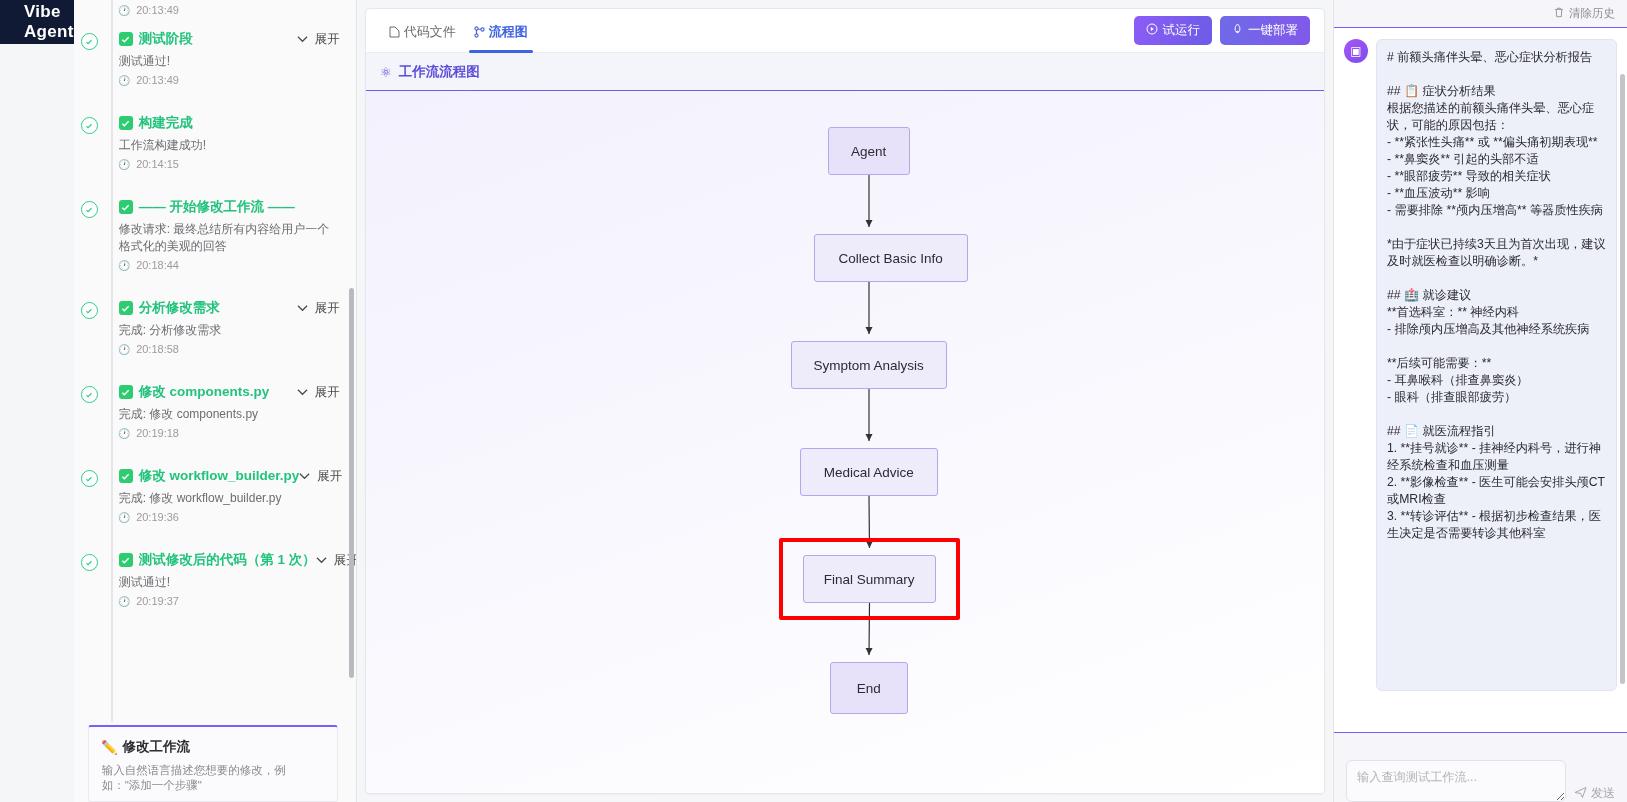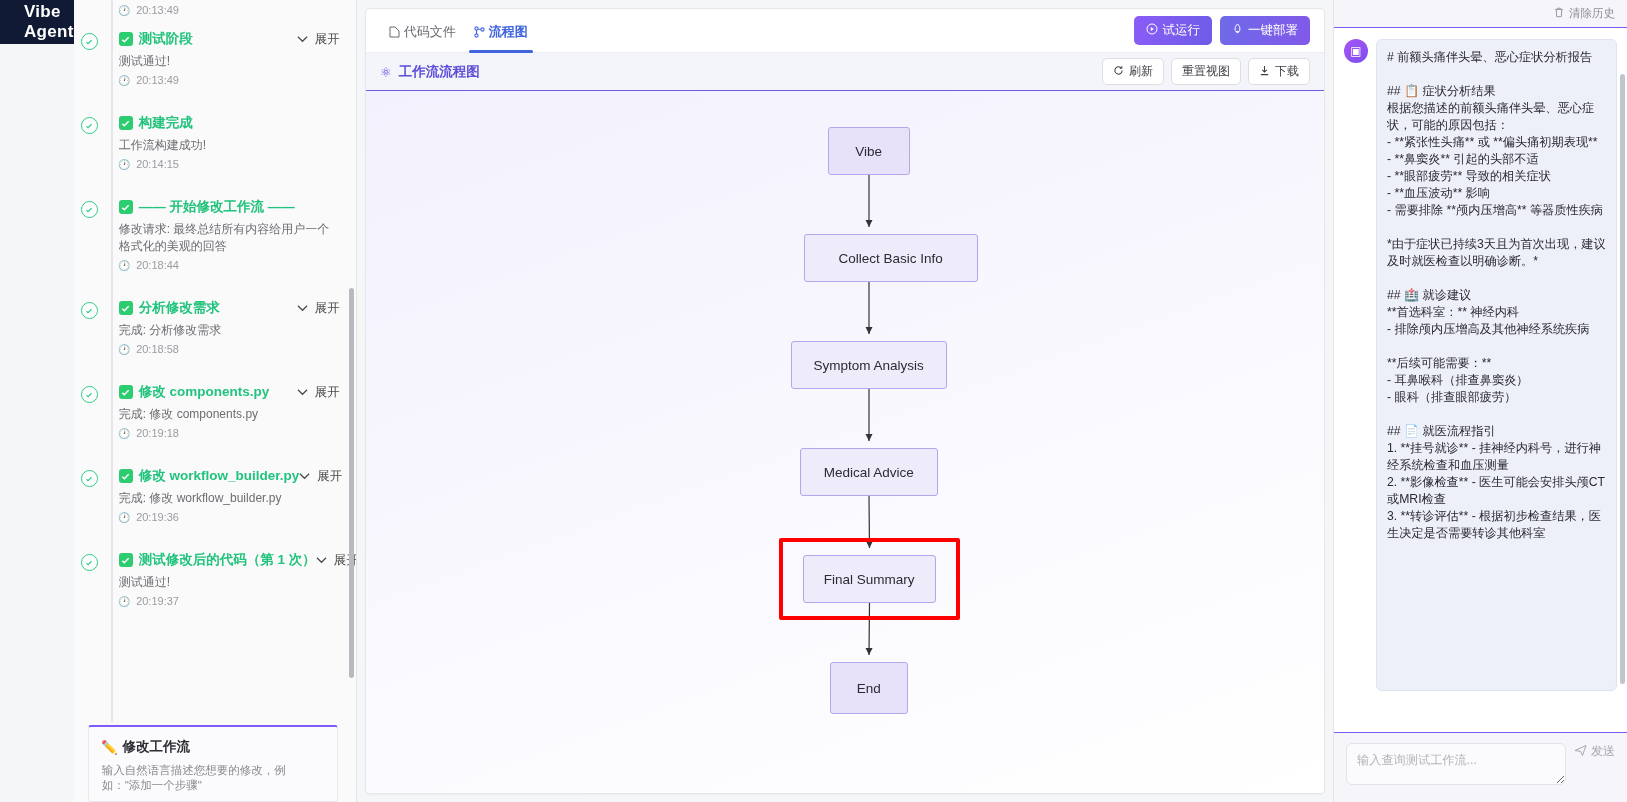--- a/index.html
+++ b/index.html
@@ -187,21 +187,21 @@
     white-space: pre-wrap; word-break: break-word;
     max-height: 652px; overflow: hidden;
   }
   .chat-scroll {
     position: absolute; right: 2px; top: 46px; width: 5px; height: 610px;
     background: #c3c3ca; border-radius: 3px;
   }
   .chat-input-row {
     flex: 0 0 70px; border-top: 1.5px solid #7c5cff;
     background: #f5f5fa;
-    display: flex; align-items: flex-start; gap: 8px; padding: 10px 12px;
+    display: flex; align-items: flex-end; gap: 8px; padding: 0 12px;
   }
   .chat-input {
     flex: 1 1 auto; height: 42px; background: #fbfbfd;
     border: 1px solid #e2e2ea; border-radius: 6px;
     padding: 8px 10px; font-size: 12.2px; color: #2a2a32;
     font-family: "Liberation Sans", sans-serif;
   }
   .chat-input::placeholder { color: #b3b3bb; }
   .send-btn {
     display: flex; align-items: center; gap: 4px;
@@ -481,62 +481,40 @@
               <span>一键部署</span>
             </button>
           </div>
         </div>
 
         <div class="flow-header">
           <div class="flow-header-title">
             <span>⚛</span>
             <span>工作流流程图</span>
           </div>
-          <div class="flow-header-actions">
-            <button class="btn-plain">
-              <span>
-                <svg width="11" height="11" viewBox="0 0 12 12">
-                    <path d="M10 6a4 4 0 1 1-1.3-3" fill="none" stroke="#3c3c44" stroke-width="1.1"></path>
-                    <path d="M9.6 1.4v2.2H7.4" fill="none" stroke="#3c3c44" stroke-width="1.1"></path>
-                  </svg>
-              </span>
-              <span>刷新</span>
-            </button>
-            <button class="btn-plain">
-              <span>重置视图</span>
-            </button>
-            <button class="btn-plain">
-              <span>
-                <svg width="11" height="11" viewBox="0 0 12 12">
-                    <path d="M6 1v6M3.5 5.2L6 7.6l2.5-2.4M2 10.5h8" fill="none" stroke="#3c3c44" stroke-width="1.1"></path>
-                  </svg>
-              </span>
-              <span>下载</span>
-            </button>
-          </div>
         </div>
 
         <div class="canvas">
           <svg class="flow-svg">
             <defs>
               <marker id="arrow" markerWidth="8" markerHeight="8" refX="6" refY="3" orient="auto">
                 <path d="M0,0 L6,3 L0,6 z" fill="#333"></path>
               </marker>
             </defs>
             <g id="edges-group">
                 <path d="M503,84 L503,136" stroke="#333" stroke-width="1.2" fill="none" marker-end="url(#arrow)"></path>
                 <path d="M503,191 L503,243" stroke="#333" stroke-width="1.2" fill="none" marker-end="url(#arrow)"></path>
                 <path d="M503,298 L503,350" stroke="#333" stroke-width="1.2" fill="none" marker-end="url(#arrow)"></path>
                 <path d="M503,405 L503.5,457" stroke="#333" stroke-width="1.2" fill="none" marker-end="url(#arrow)"></path>
                 <path d="M503.5,512 L503,564" stroke="#333" stroke-width="1.2" fill="none" marker-end="url(#arrow)"></path>
               </g>
           </svg>
           <div id="nodes-layer">
-              <div class="node" style="left: 462px; top: 36px; width: 82px; height: 48px;">Vibe</div>
-              <div class="node wide" style="left: 438px; top: 143px; width: 174px; height: 48px;">Collect Basic Info</div>
+              <div class="node" style="left: 462px; top: 36px; width: 82px; height: 48px;">Agent</div>
+              <div class="node wide" style="left: 448px; top: 143px; width: 154px; height: 48px;">Collect Basic Info</div>
               <div class="node wide" style="left: 425px; top: 250px; width: 156px; height: 48px;">Symptom Analysis</div>
               <div class="node wide" style="left: 434px; top: 357px; width: 138px; height: 48px;">Medical Advice</div>
               <div class="node wide" style="left: 437px; top: 464px; width: 133px; height: 48px;">Final Summary</div>
               <div class="node" style="left: 464px; top: 571px; width: 78px; height: 52px;">End</div>
               <div class="highlight-box" style="border-color: rgb(255, 0, 0); left: 413px; top: 447px; width: 181px; height: 82px;"></div>
             </div>
         </div>
 
       </div>
     </div>

